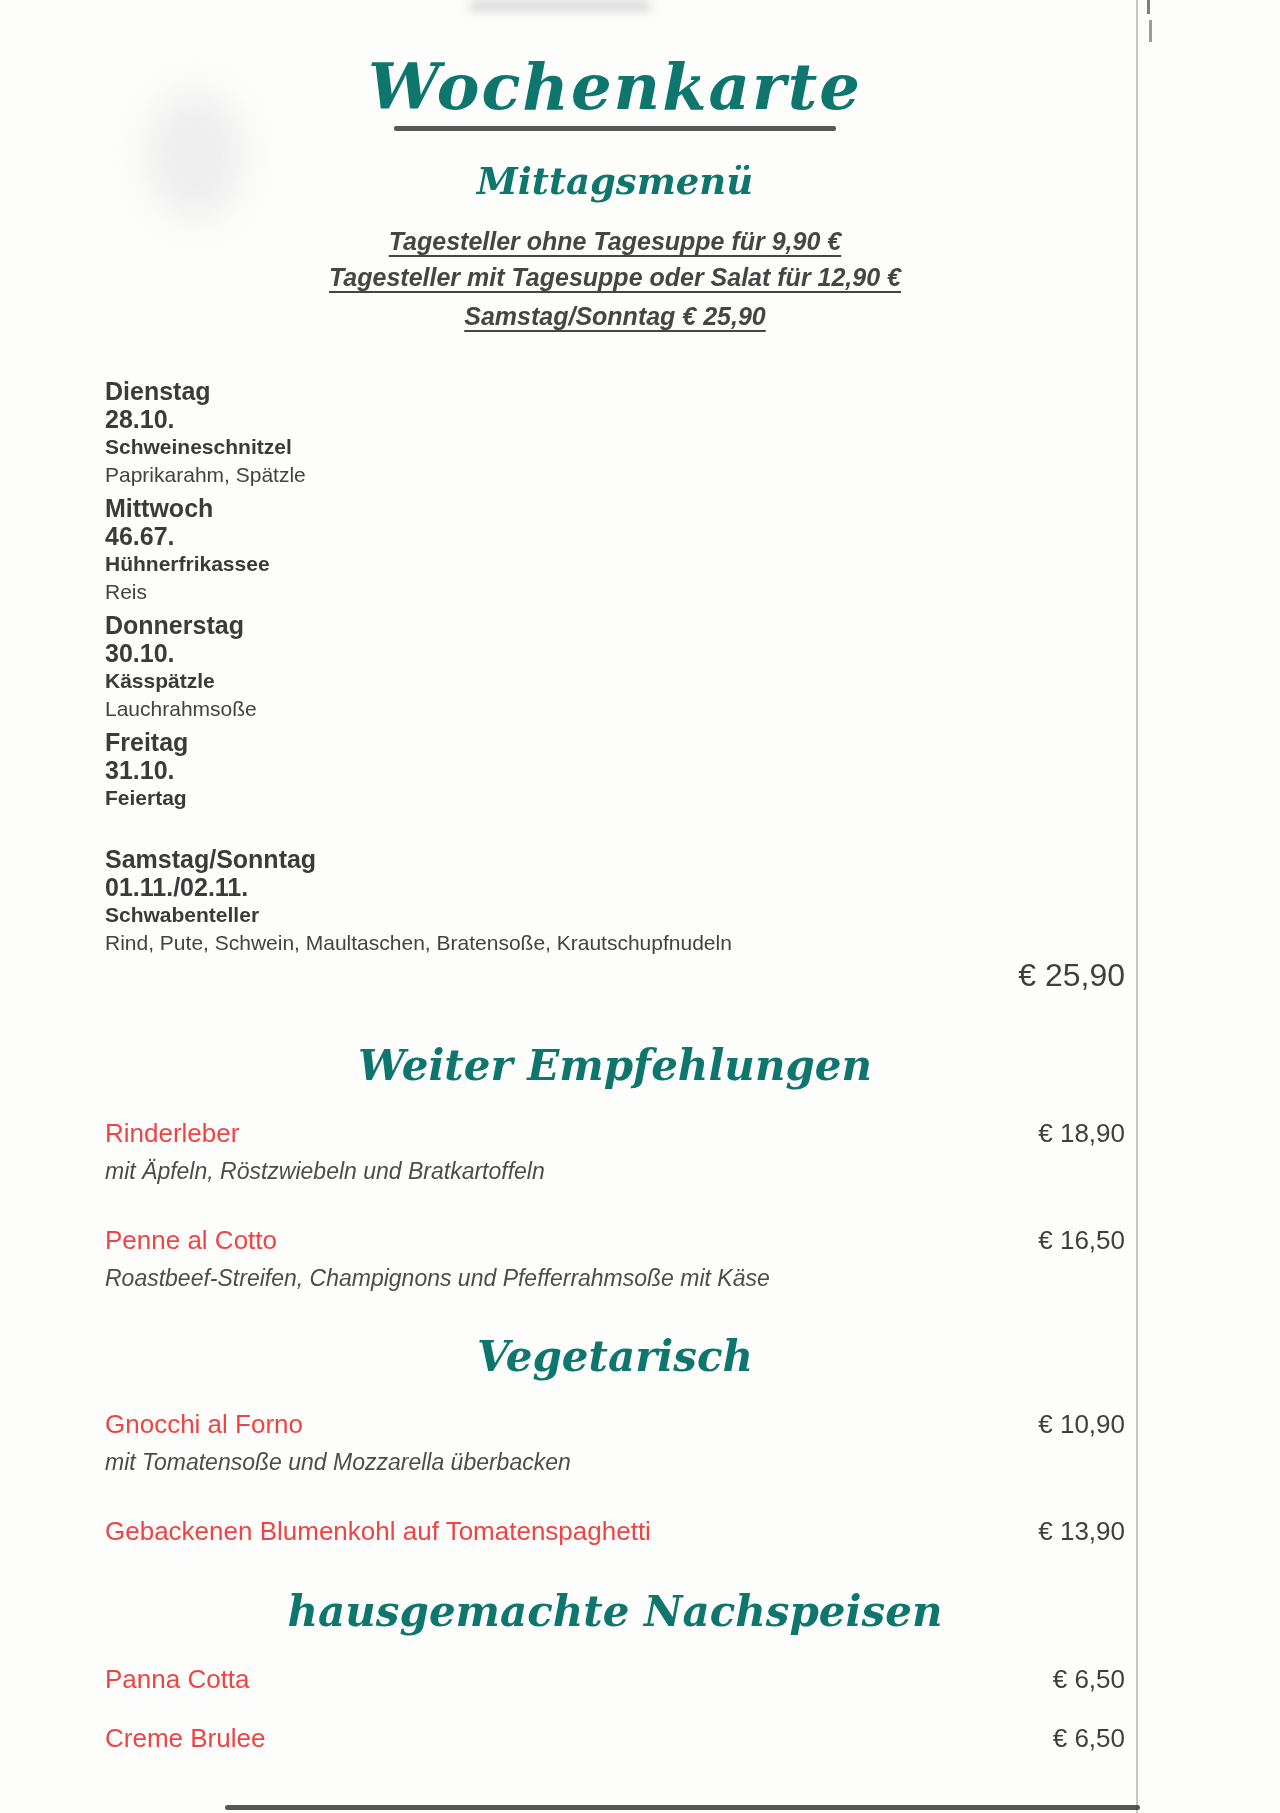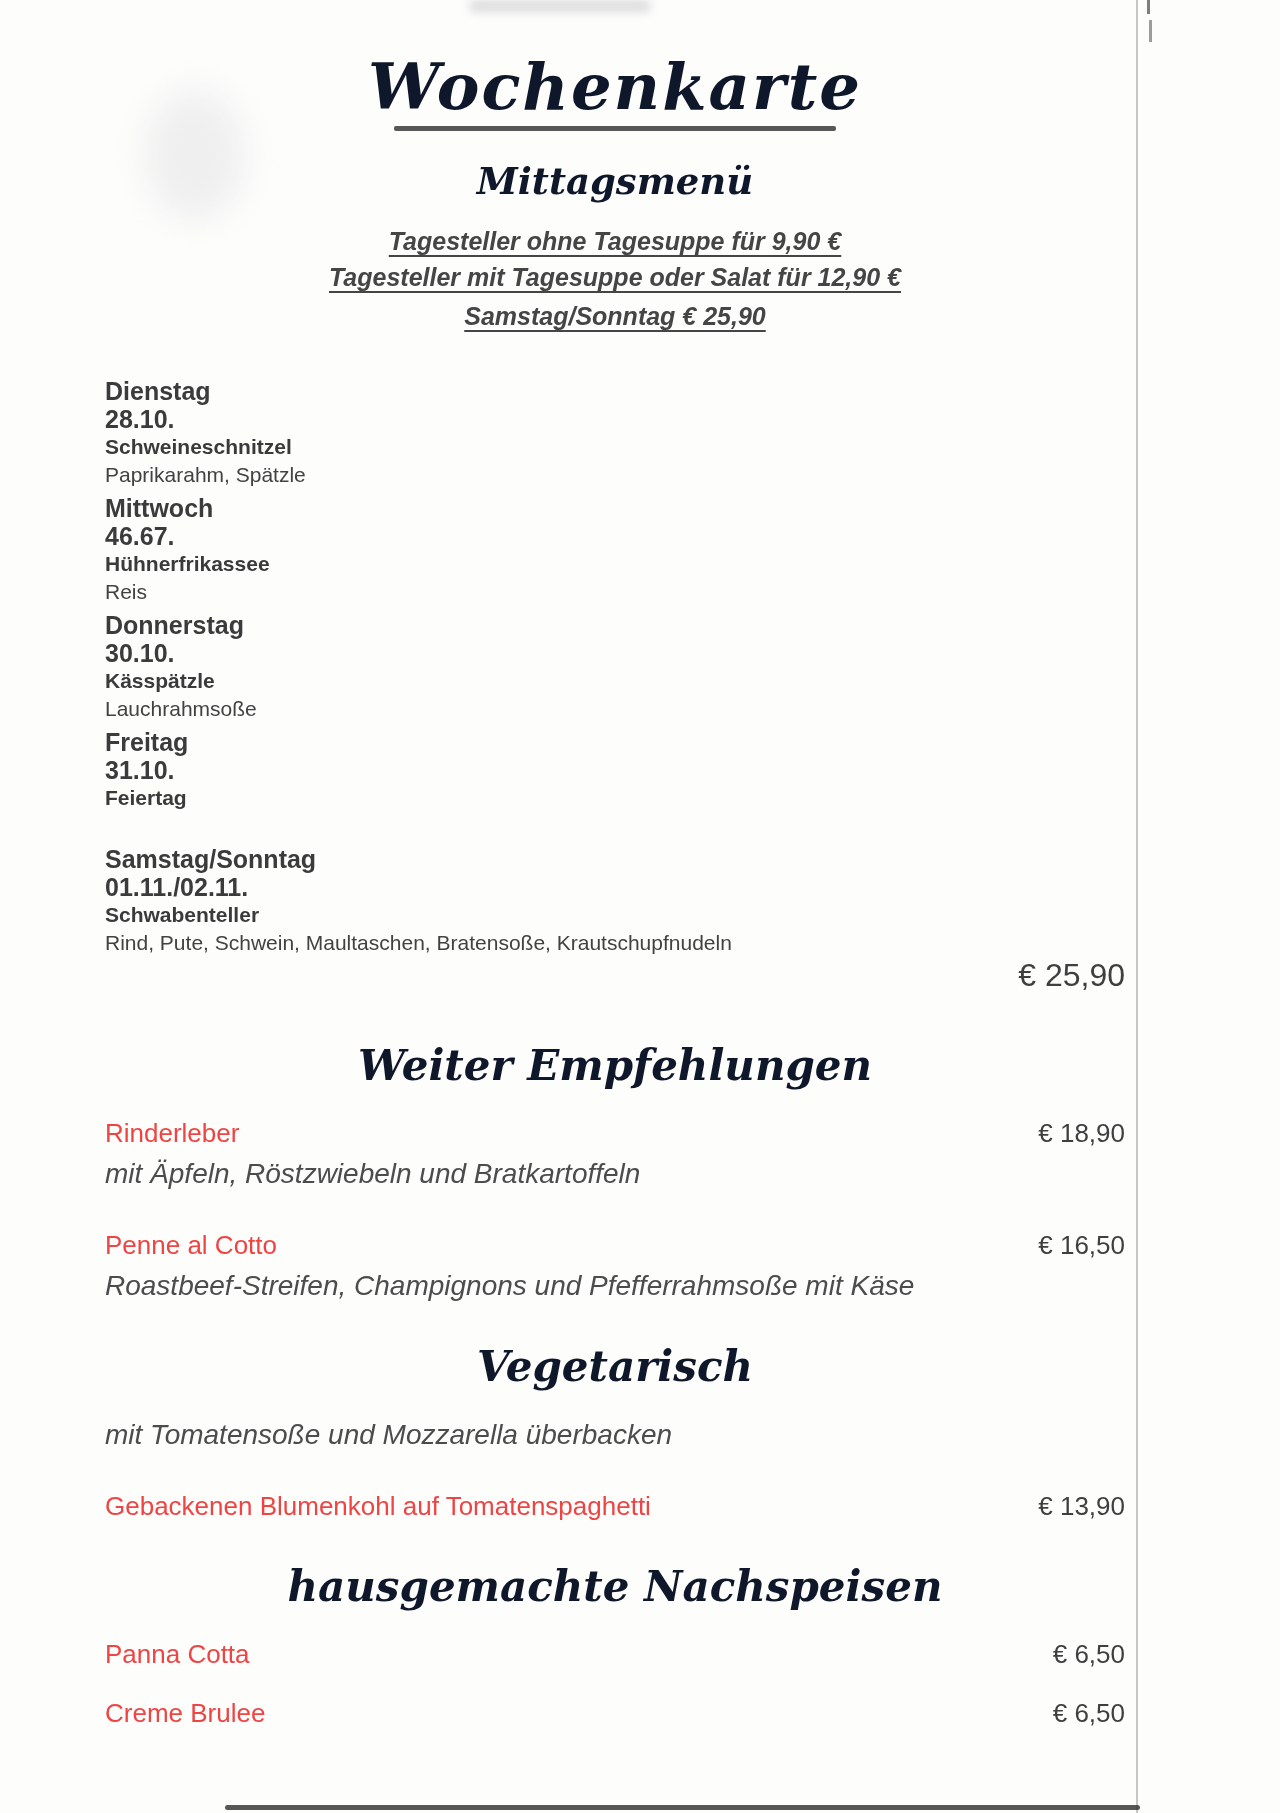--- a/index.html
+++ b/index.html
@@ -14,21 +14,21 @@
     font-family:"Liberation Sans", sans-serif;
     color:#3a3a3a;
     overflow:hidden;
   }
 
   
   .script {
     font-family:"DejaVu Serif", serif;
     font-style:italic;
     font-weight:700;
-    color:#0f172a;
+    color:#0f766e;
   }
   .title { font-size:64px; text-align:center; letter-spacing:2px; line-height:1.1; }
   .title-underline { width:442px; height:5px; background:#585858; margin:4px auto 0; border-radius:2px; }
 
   .subtitle { font-size:37px; text-align:center; margin-top:28px; }
 
   .pricing { text-align:center; margin-top:24px; }
   .pricing-line {
     font-style:italic; font-weight:700; font-size:25px; color:#454545;
     text-decoration:underline; text-decoration-thickness:2px; text-underline-offset:5px;
@@ -45,21 +45,21 @@
   .wk-side { font-weight:400; min-height:28px; color:#424242; }
   .wk-price { width:140px; text-align:right; font-size:32px; align-self:flex-end; padding-bottom:1px; color:#3f3f3f; }
 
   
   .section-heading { font-size:42px; text-align:center; margin:46px 0 28px; }
   .section-heading.tight { margin-top:34px; }
   .item { margin-bottom:40px; }
   .item-line { display:flex; justify-content:space-between; align-items:baseline; font-size:26px; }
   .item-name { color:#ef4444; }
   .item-price { color:#3f3f3f; white-space:nowrap; }
-  .item-desc { font-style:italic; font-size:28px; color:#4c4c4c; margin-top:9px; }
+  .item-desc { font-style:italic; font-size:23px; color:#4c4c4c; margin-top:9px; }
   .item-desc:empty { display:none; }
   .item.dessert { margin-bottom:28px; }
 
   
   .scan-vline  { position:absolute; top:0; bottom:0; left:1136px; width:2px; background:#c6c6c6; }
   .scan-vstub  { position:absolute; top:0; left:1147px; width:3px; height:14px; background:#7e7e7e; }
   .scan-vstub2 { position:absolute; top:20px; left:1149px; width:3px; height:22px; background:#9c9c9c; }
   .scan-bottom { position:absolute; bottom:3px; left:225px; width:915px; height:5px; background:#3a3a3a; opacity:.85; border-radius:3px; }
   .scan-smudge-top  { position:absolute; top:0; left:470px; width:180px; height:12px; background:#dcdcdc; filter:blur(5px); }
   .scan-smudge-left { position:absolute; top:90px; left:145px; width:100px; height:130px; background:#efefef; filter:blur(16px); border-radius:50%; }
@@ -165,20 +165,24 @@
     <div class="item-line">
       <span class="item-name">Penne al Cotto</span>
       <span class="item-price">€ 16,50</span>
     </div>
     <div class="item-desc">Roastbeef-Streifen, Champignons und Pfefferrahmsoße mit Käse</div>
   </div>
 
   <div class="section-heading script tight">Vegetarisch</div>
 
   <div class="item">
+    <div class="item-line">
+      <span class="item-name">Gnocchi al Forno</span>
+      <span class="item-price">€ 10,90</span>
+    </div>
     <div class="item-desc">mit Tomatensoße und Mozzarella überbacken</div>
   </div>
 
   <div class="item">
     <div class="item-line">
       <span class="item-name">Gebackenen Blumenkohl auf Tomatenspaghetti</span>
       <span class="item-price">€ 13,90</span>
     </div>
 
   </div>

